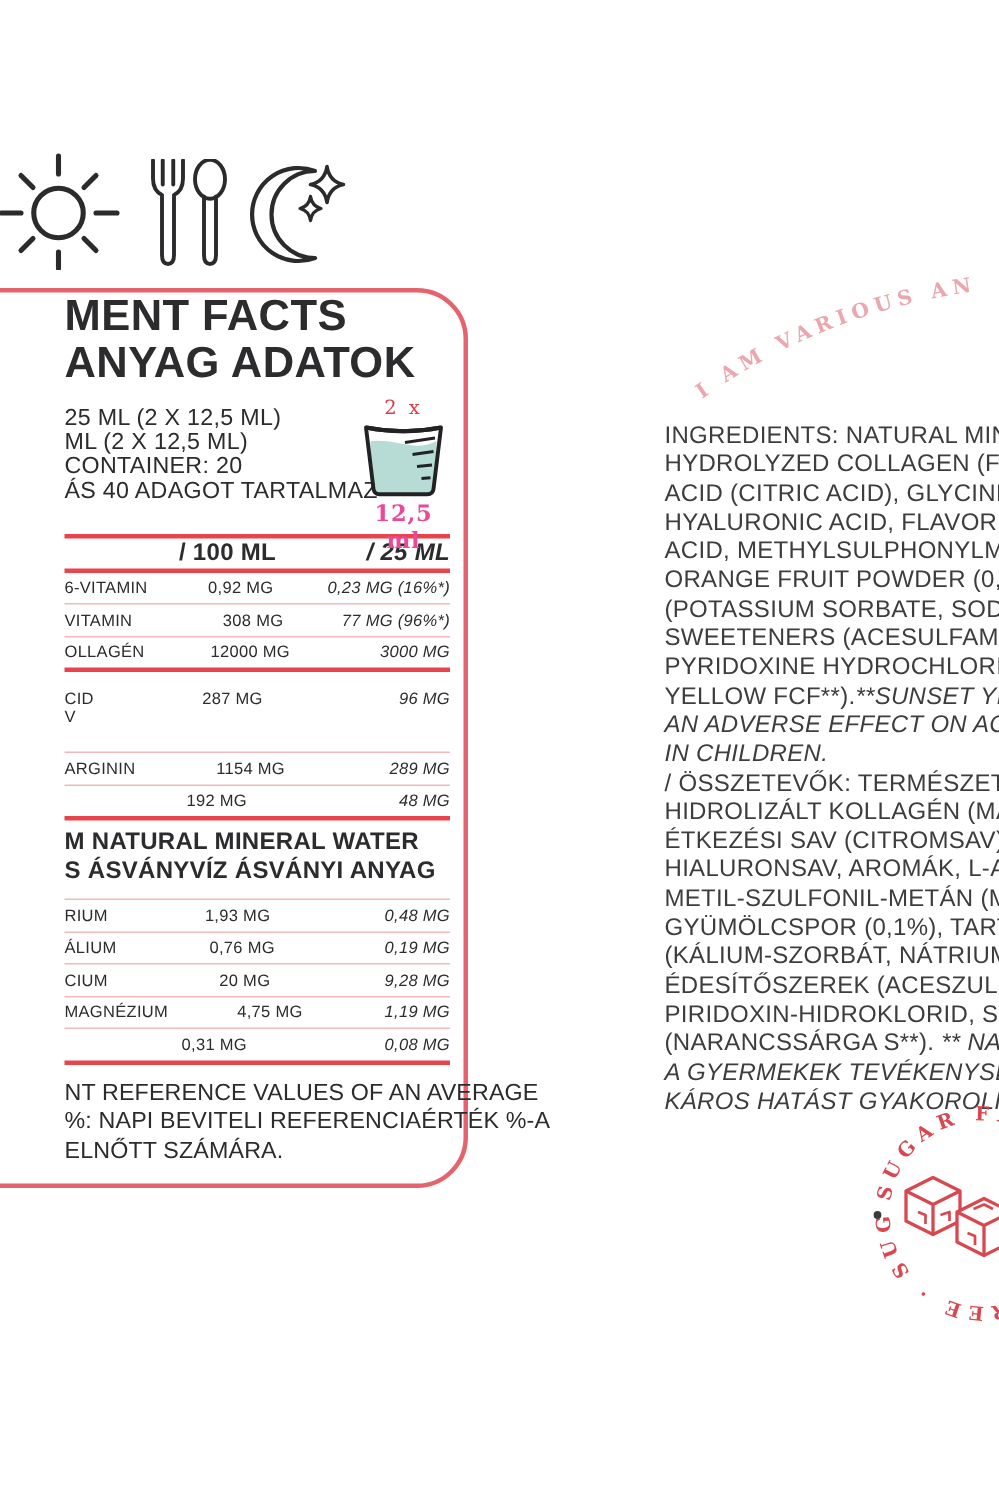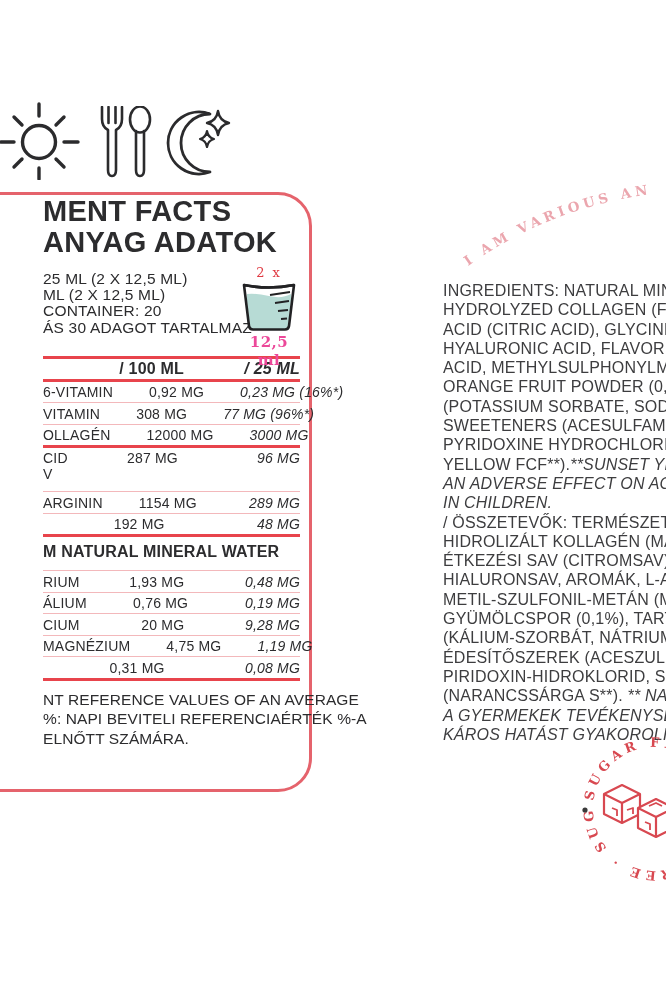--- a/index.html
+++ b/index.html
@@ -17,23 +17,23 @@
   .box-inner{position:absolute;left:42px;right:9px;top:1px;margin-left:40px;}
   .panel-title{font-size:29px;font-weight:700;line-height:31px;letter-spacing:.3px;color:#2c2c2e;white-space:nowrap;}
   .servings{margin-top:13px;font-size:15.5px;line-height:16.2px;letter-spacing:.2px;white-space:nowrap;}
   .cup{position:absolute;top:69px;right:-2px;width:66px;text-align:center;}
   .cup-count{color:#e03a42;font-weight:400;font-size:13px;letter-spacing:2px;font-family:"DejaVu Serif",serif;}
   .cup-vol{color:#ec4899;font-weight:700;font-size:15px;letter-spacing:.5px;font-family:"DejaVu Serif",serif;margin-top:1px;}
   .sep-thick{height:3px;background:#e8444c;}
   .sep-thin{height:1px;background:#f3b8bb;}
   .mt20{margin-top:20px;}
   .thead{display:flex;align-items:center;height:20px;font-weight:700;font-size:16px;letter-spacing:.2px;}
-  .trow{display:flex;align-items:center;height:20.5px;border-bottom:1px solid #f3b8bb;font-size:14px;letter-spacing:.2px;gap:36px;}
+  .trow{display:flex;align-items:center;height:20.5px;border-bottom:1px solid #f3b8bb;font-size:11px;letter-spacing:.2px;gap:36px;}
   .trow.nb{border-bottom:none;}
-  .trow.dbl{height:41px;align-items:flex-start;padding-top:2px;}
+  .trow.dbl{height:41px;align-items:flex-start;padding-top:12px;}
   .lab{flex:1;white-space:nowrap;text-align:left;}
   .v100{width:100px;text-align:right;white-space:nowrap;}
   .v25{width:116px;text-align:right;white-space:nowrap;font-style:italic;}
   .minerals-title{margin-top:5px;font-weight:700;font-size:16px;line-height:19px;letter-spacing:.2px;white-space:nowrap;}
   .gap9{margin-top:9px;}
   .footnote{margin-top:9px;font-size:15.5px;line-height:19.5px;letter-spacing:.1px;white-space:nowrap;}
   
   .ingredients{
     position:absolute;left:443px;top:281px;width:430px;
     font-size:16px;line-height:19.3px;color:#3d3d3f;letter-spacing:.2px;white-space:nowrap;
@@ -81,21 +81,21 @@
     <div class="box-inner">
       <div class="panel-title">
         <div>MENT FACTS</div>
         <div>ANYAG ADATOK</div>
       </div>
 
       <div class="servings">
         <div>25 ML (2 X 12,5 ML)</div>
         <div>ML (2 X 12,5 ML)</div>
         <div>CONTAINER: 20</div>
-        <div>ÁS 30 ADAGOT TARTALMAZ</div>
+        <div>ÁS 40 ADAGOT TARTALMAZ</div>
       </div>
 
       <div class="cup">
         <div class="cup-count">2 x</div>
         <svg width="58" height="52" viewBox="0 0 58 52" style="margin:0 auto">
           <path d="M7 21 L10 46 Q10.5 49 14 49 L44 49 Q47.5 49 48 46 L51 21 L51 14 Q42 19 29 16 Q16 13 7 14 Z" fill="#b7dbd5" stroke="none"></path>
           <path d="M4 5 Q29 10 54 5 L49 46 Q48.5 49.5 45 49.5 L13 49.5 Q9.5 49.5 9 46 Z" fill="none" stroke="#222224" stroke-width="2.6" stroke-linejoin="round"></path>
           <path d="M4 5 Q29 10 54 5" fill="none" stroke="#222224" stroke-width="2.6"></path>
           <line x1="30" y1="15" x2="50" y2="12" stroke="#222224" stroke-width="2"></line>
           <line x1="35" y1="23" x2="49" y2="21" stroke="#222224" stroke-width="2"></line>
@@ -146,20 +146,21 @@
       </div>
       <div class="trow nb">
         <div class="lab"></div>
         <div class="v100">192 MG</div>
         <div class="v25">48 MG</div>
       </div>
       <div class="sep-thick"></div>
 
       <div class="minerals-title">
         <div>M NATURAL MINERAL WATER</div>
+        <div>S ÁSVÁNYVÍZ ÁSVÁNYI ANYAG</div>
       </div>
       <div class="sep-thin gap9"></div>
 
       <div class="trow">
         <div class="lab">RIUM</div>
         <div class="v100">1,93 MG</div>
         <div class="v25">0,48 MG</div>
       </div>
       <div class="trow">
         <div class="lab">ÁLIUM</div>

